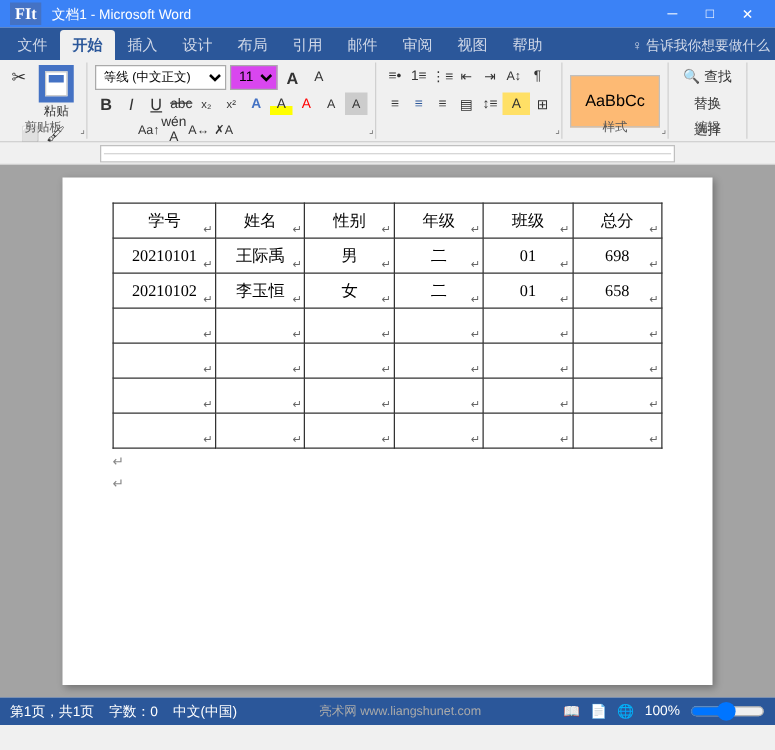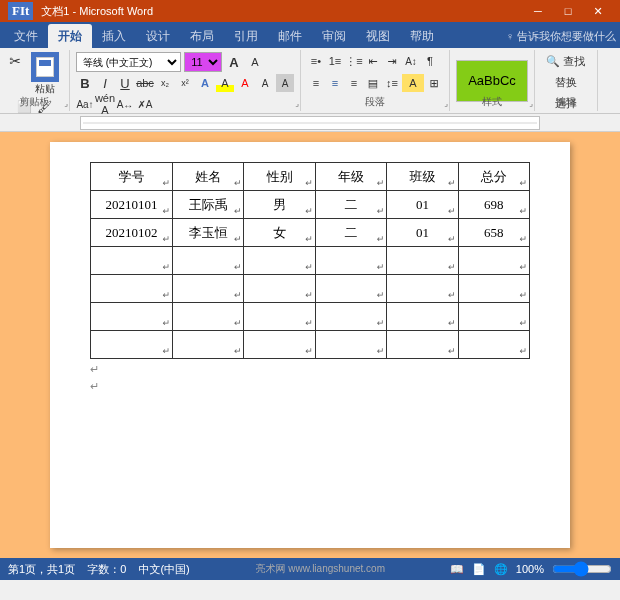--- a/index.html
+++ b/index.html
@@ -7,21 +7,21 @@
       width: 620px;
       height: 600px;
       background: #f0f0f0;
       font-family: 'SimSun', '宋体', serif;
       font-size: 12px;
       overflow: hidden;
     }
 
     
     .title-bar {
-      background: #c2410c;
+      background: #3b82f6;
       color: white;
       height: 22px;
       display: flex;
       align-items: center;
       justify-content: space-between;
       padding: 0 8px;
       font-size: 11px;
       font-family: Arial, sans-serif;
     }
     .title-bar-left {
@@ -188,21 +188,21 @@
     .ruler-inner {
       background: white;
       height: 14px;
       flex: 1;
       border: 1px solid #c0c0c0;
       position: relative;
     }
 
     
     .doc-area {
-      background: #fdba74;
+      background: #a3a3a3;
       flex: 1;
       display: flex;
       justify-content: center;
       padding: 10px 0;
       height: calc(600px - 22px - 26px - 66px - 20px - 18px - 22px);
       overflow: hidden;
     }
 
     
     .page {
@@ -354,21 +354,21 @@
         <button class="icon-btn" style="text-decoration:line-through; font-size:11px;">abc</button>
         <button class="icon-btn" style="font-size:9px;">x₂</button>
         <button class="icon-btn" style="font-size:9px;">x²</button>
         <button class="icon-btn" style="font-size:11px; color:#4472c4; font-weight:bold;">A</button>
         <button class="icon-btn" style="font-size:11px; background: linear-gradient(transparent 60%, yellow 60%);">A</button>
         <button class="icon-btn" style="font-size:11px; color:red;">A</button>
         <button class="icon-btn" style="font-size:10px;">A</button>
         <button class="icon-btn" style="font-size:10px; background:#ccc;">A</button>
       </div>
       <div style="display:flex; gap:2px; margin-top:1px;">
-        <button class="icon-btn" style="font-size:10px;">Aa↑</button>
+        <button class="icon-btn" style="font-size:10px;margin-left:34px;">Aa↑</button>
         <button class="icon-btn" style="font-size:11px;">wén A</button>
         <button class="icon-btn" style="font-size:10px;">A↔</button>
         <button class="icon-btn" style="font-size:10px;">✗A</button>
       </div>
     </div>
     <span style="position:absolute; right:1px; bottom:3px; font-size:8px; color:#666;">⌟</span>
   </div>
 
   <div class="ribbon-group para-group">
     <div class="font-group-content">
@@ -384,27 +384,26 @@
       <div style="display:flex; gap:1px;">
         <button class="icon-btn" style="font-size:11px;">≡</button>
         <button class="icon-btn" style="font-size:11px; color:#2b579a;">≡</button>
         <button class="icon-btn" style="font-size:11px;">≡</button>
         <button class="icon-btn" style="font-size:11px;">▤</button>
         <button class="icon-btn" style="font-size:11px;">↕≡</button>
         <button class="icon-btn" style="font-size:11px; background:#ffe066; width:22px;">A</button>
         <button class="icon-btn" style="font-size:11px;">⊞</button>
       </div>
     </div>
-    <span class="ribbon-group-label">段落</span>
     <span style="position:absolute; right:1px; bottom:3px; font-size:8px; color:#666;">⌟</span>
   </div>
 
   <div class="ribbon-group style-group">
     <div style="display:flex; flex-direction:column; align-items:center; justify-content:center; flex:1; gap:2px;">
-      <div style="width:72px; height:42px; border:1px solid #c0c0c0; background:#84cc16; display:flex; align-items:center; justify-content:center; font-size:13px; font-family: 微软雅黑, Arial, sans-serif;">
+      <div style="width:72px; height:42px; border:1px solid #c0c0c0; background:#fdba74; display:flex; align-items:center; justify-content:center; font-size:13px; font-family: 微软雅黑, Arial, sans-serif;">
         <span>AaBbCc</span>
       </div>
     </div>
     <span class="ribbon-group-label">样式</span>
     <span style="position:absolute; right:1px; bottom:3px; font-size:8px; color:#666;">⌟</span>
   </div>
 
   <div class="ribbon-group edit-group">
     <div style="display:flex; flex-direction:column; gap:3px; flex:1; justify-content:center; align-items:center;">
       <button class="icon-btn" style="width:50px; font-size:11px; font-family:微软雅黑,Arial,sans-serif;">🔍 查找</button>

